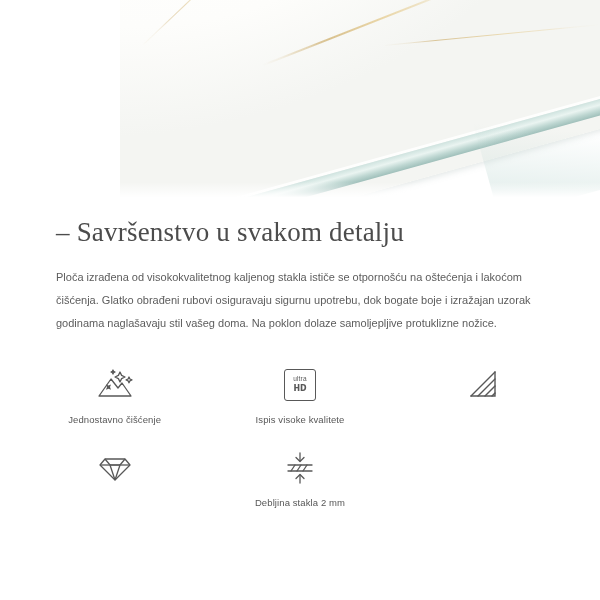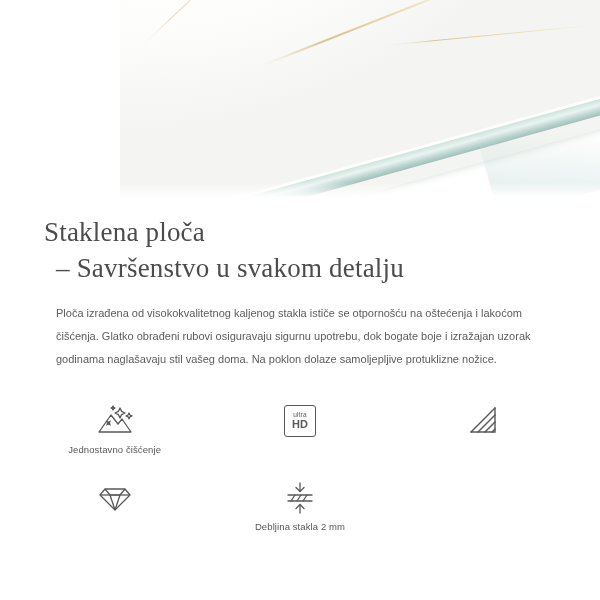--- a/index.html
+++ b/index.html
@@ -142,20 +142,21 @@
     height: 44px;
     display: flex;
     align-items: center;
     justify-content: center;
     color: #585858;
   }
   .feature-label {
     font-size: 9.5px;
     color: #575757;
     letter-spacing: 0.1px;
+    margin-top: 6px;
     line-height: 13px;
   }
   .hd-box {
     width: 30px;
     height: 30px;
     border: 1.4px solid #585858;
     border-radius: 3px;
     display: flex;
     flex-direction: column;
     align-items: center;
@@ -165,20 +166,21 @@
   .hd-top {
     font-size: 6.5px;
     letter-spacing: .2px;
     color: #585858;
   }
   .hd-bottom {
     font-size: 11px;
     font-weight: bold;
     color: #585858;
     margin-top: 1px;
+    font-family: Liberation Mono, monospace;
   }
 </style>
 </head>
 <body>
 
 <div class="page">
 
   <div class="hero">
     <div class="hero-inner">
       <div class="slab">
@@ -190,21 +192,20 @@
       <div class="edge-hi"></div>
       <div class="edge"></div>
       <div class="edge-right"></div>
       <div class="hero-mask-left"></div>
       <div class="hero-fade-bottom"></div>
     </div>
   </div>
 
   <div class="content">
     <h1 class="headline">
-      <span class="l1">Staklena ploča</span>
       <span class="l2">– Savršenstvo u svakom detalju</span>
     </h1>
     <p class="body-copy">Ploča izrađena od visokokvalitetnog kaljenog stakla ističe se otpornošću na oštećenja i lakoćom čišćenja. Glatko obrađeni rubovi osiguravaju sigurnu upotrebu, dok bogate boje i izražajan uzorak godinama naglašavaju stil vašeg doma. Na poklon dolaze samoljepljive protuklizne nožice.</p>
   </div>
 
   <div class="features">
 
     <div class="feature">
       <div class="feature-icon">
         <svg width="44" height="34" viewBox="0 0 44 34" fill="none" stroke="#585858" stroke-width="1.3" stroke-linecap="round" stroke-linejoin="round">
@@ -218,20 +219,21 @@
       <div class="feature-label">Jednostavno čišćenje</div>
     </div>
 
     <div class="feature">
       <div class="feature-icon">
         <div class="hd-box">
           <span class="hd-top">ultra</span>
           <span class="hd-bottom">HD</span>
         </div>
       </div>
+      <div class="feature-label">Ispis visoke kvalitete</div>
     </div>
 
     <div class="feature">
       <div class="feature-icon">
         <svg width="34" height="32" viewBox="0 0 34 32" fill="none" stroke="#585858" stroke-width="1.4" stroke-linecap="round">
           <path d="M3 27 L27 3"></path>
           <path d="M10 27 L27 10"></path>
           <path d="M17 27 L27 17"></path>
           <path d="M24 27 L27 24"></path>
           <path d="M27 3 L27 27 L3 27" stroke-width="1.4"></path>

